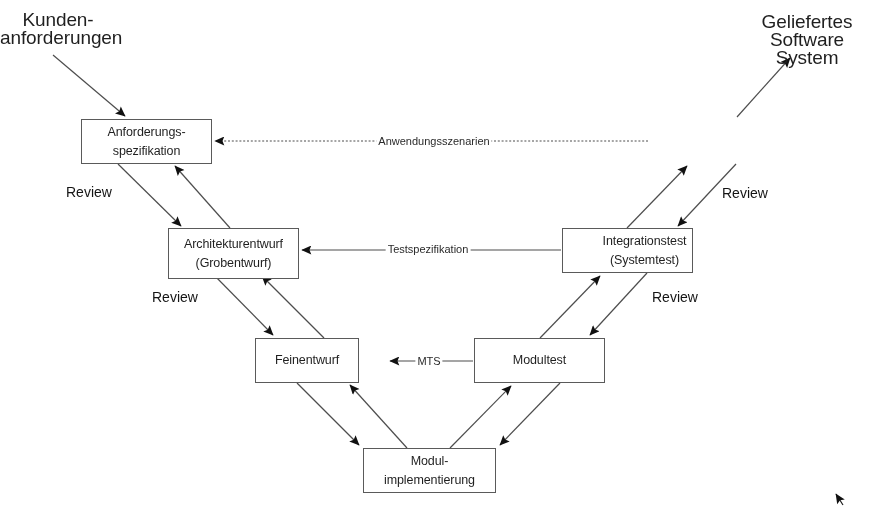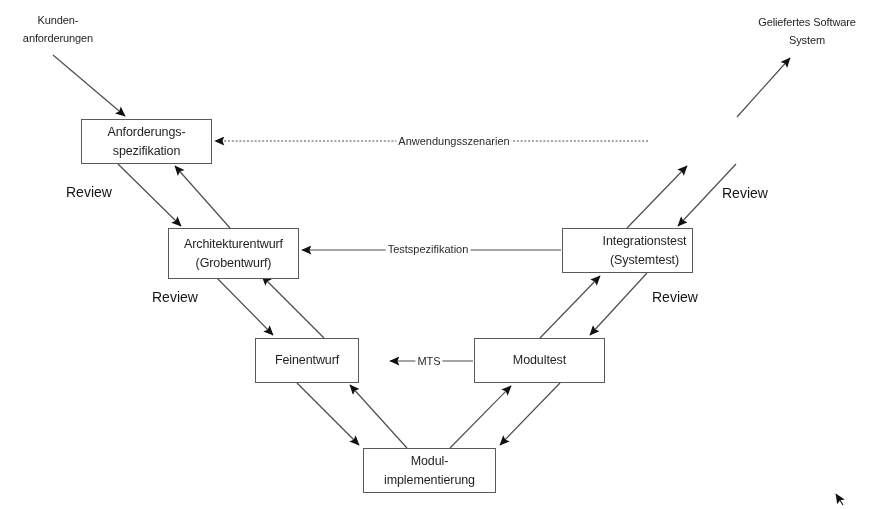--- a/index.html
+++ b/index.html
@@ -15,34 +15,34 @@
     font-size:12.5px;line-height:19px;letter-spacing:-0.1px;
   }
   .b1{left:81px;top:119px;width:131px;height:45px;}
   .b2{left:168px;top:228px;width:131px;height:51px;}
   .b3{left:255px;top:338px;width:104px;height:45px;}
   .b4{left:474px;top:338px;width:131px;height:45px;}
   .b5{left:562px;top:228px;width:131px;height:45px;padding-left:34px;}
   .b6{left:649px;top:119px;width:131px;height:45px;}
   .b7{left:363px;top:448px;width:133px;height:45px;}
   .ext{
-    position:absolute;text-align:center;font-size:11px;line-height:18px;letter-spacing:-0.1px;
+    position:absolute;text-align:center;font-size:19px;line-height:18px;letter-spacing:-0.1px;
   }
   .ext-cust{left:0px;top:11px;width:116px;}
   .ext-deliv{left:738px;top:13px;width:138px;}
   .review{position:absolute;font-size:14px;line-height:15px;color:#141414;}
   .rv1{left:66px;top:185px;}
   .rv2{left:152px;top:290px;}
   .rv3{left:722px;top:186px;}
   .rv4{left:652px;top:290px;}
   .flowlbl{
     position:absolute;transform:translateX(-50%);background:#ffffff;
     font-size:11px;line-height:13px;padding:0 2px;color:#2a2a2a;white-space:nowrap;
   }
-  .fl-anw{left:454px;top:135px;}
+  .fl-anw{left:434px;top:135px;}
   .fl-test{left:428px;top:243px;}
   .fl-mts{left:429px;top:355px;}
 </style>
 </head>
 <body>
 
 <div class="canvas">
 
   <svg class="layer" viewBox="0 0 892 509" xmlns="http://www.w3.org/2000/svg">
     <defs>

